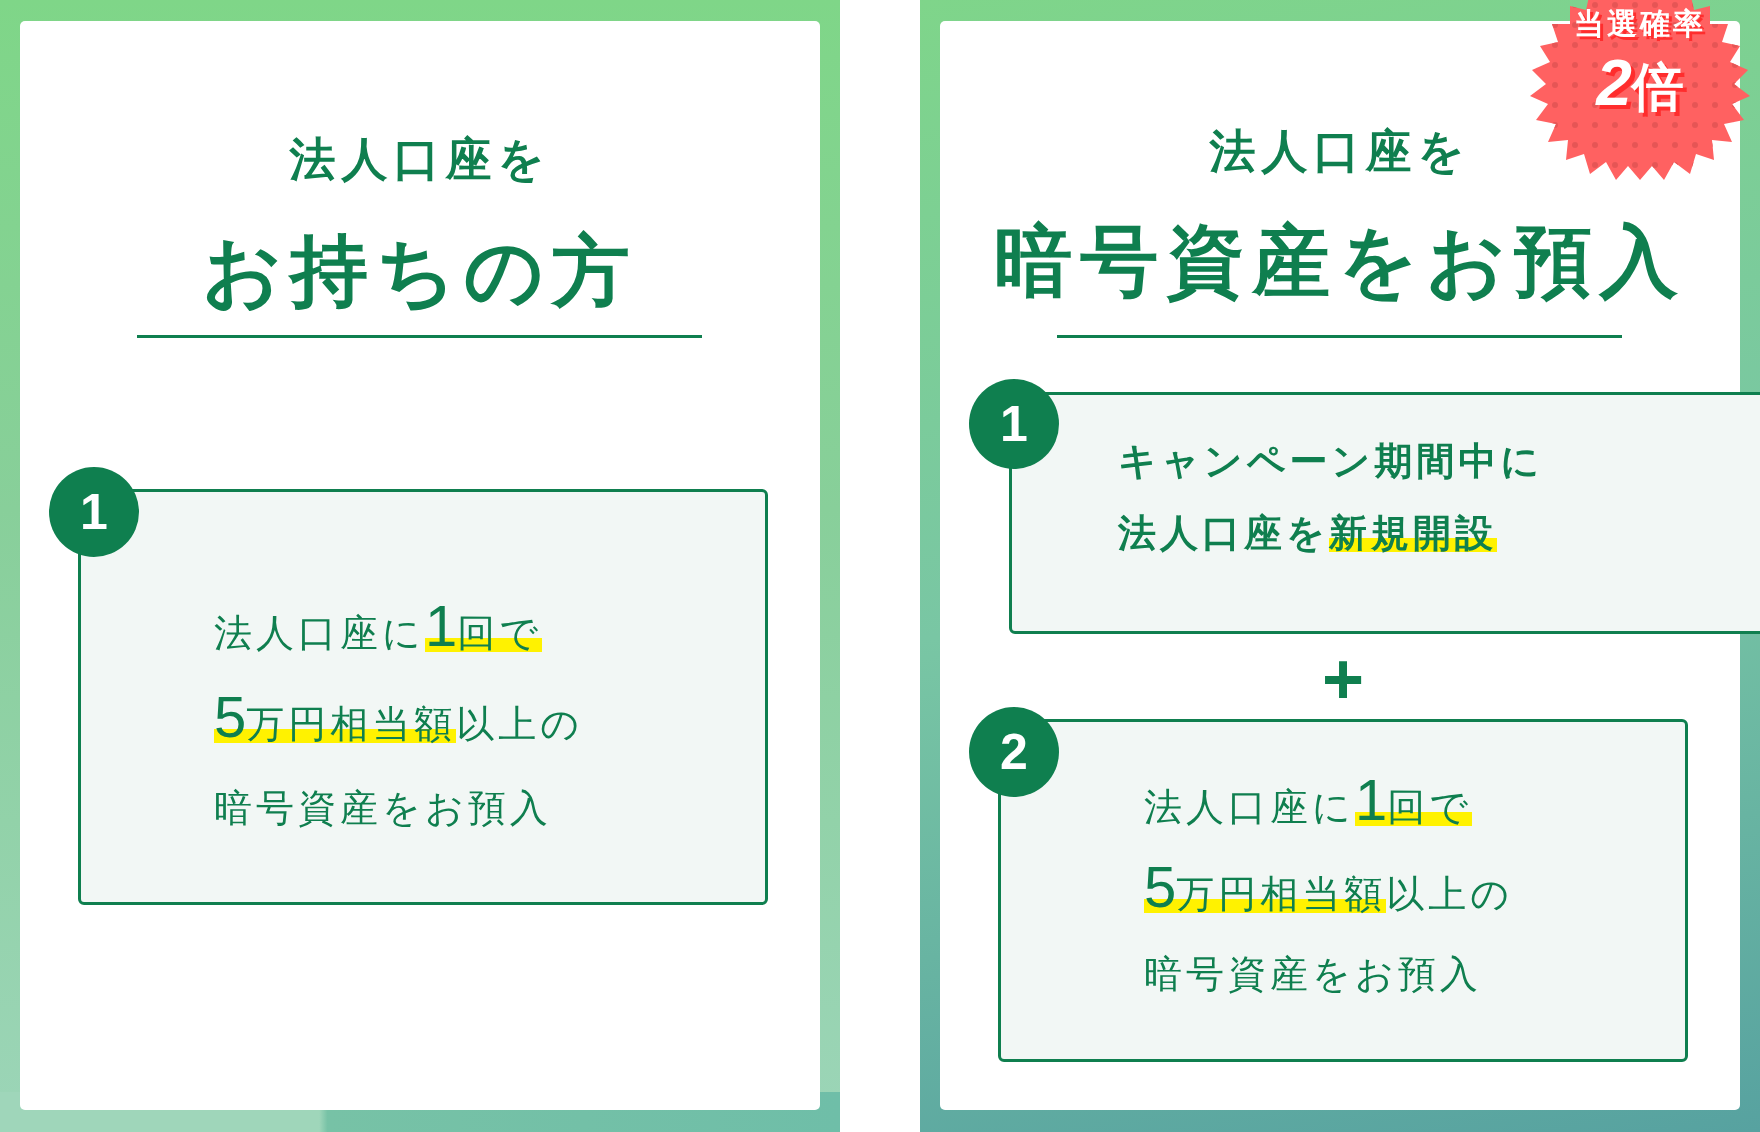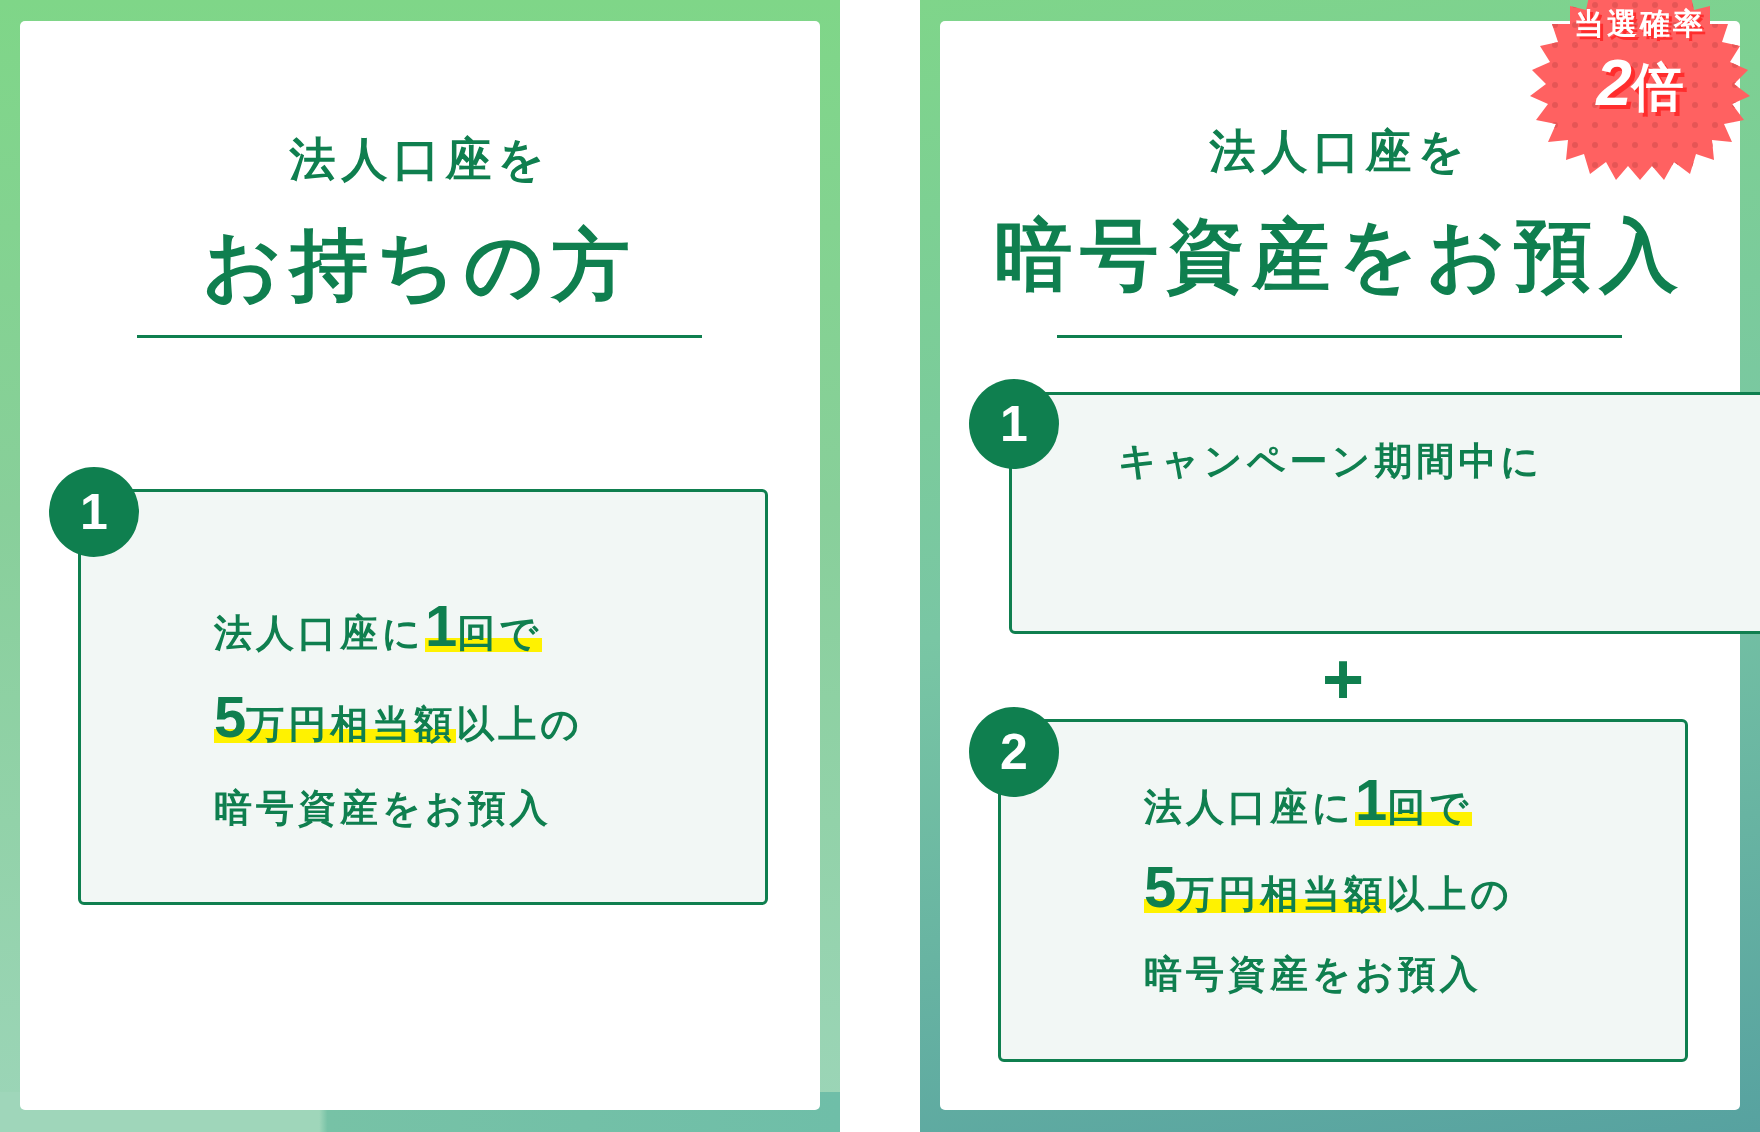--- a/index.html
+++ b/index.html
@@ -20,37 +20,37 @@
   .card {
     position:absolute; top:21px; left:20px; width:800px; height:1089px;
     background:#ffffff; border-radius:5px; z-index:1;
   }
   .heading-small {
     position:absolute; left:0; width:100%; text-align:center;
     color:#0f7f4f; font-weight:bold; font-size:46px; letter-spacing:6px;
   }
   .heading-large {
     position:absolute; left:0; width:100%; text-align:center;
-    color:#0f7f4f; font-weight:bold; font-size:78px; letter-spacing:8px;
+    color:#0f7f4f; font-weight:bold; font-size:78px; letter-spacing:8px;margin-top:6px;
   }
   .divider {
     position:absolute; height:3px; background:#0f7f4f;
   }
   .step-box {
     position:absolute; background:#f2f7f5; border:3px solid #0f7f4f;
     border-radius:6px; box-sizing:border-box;
   }
   .step-num {
     position:absolute; width:90px; height:90px; border-radius:50%;
     background:#0f7f4f; color:#ffffff; font-weight:bold; font-size:50px;
     display:flex; align-items:center; justify-content:center;
     font-family:"Liberation Sans", sans-serif; z-index:3;
   }
   .step-text {
-    position:absolute; color:#0f7f4f; font-weight:bold;
+    position:absolute; color:#0f7f4f; font-weight:normal;
     font-size:38px; letter-spacing:4px; line-height:84px; white-space:nowrap;
   }
   .hl {
     background:linear-gradient(180deg, transparent 62%, #fff200 62%, #fff200 94%, transparent 94%);
   }
   .big-num { font-size:58px; font-family:"Liberation Sans", sans-serif; letter-spacing:0; }
   .plus {
     position:absolute; color:#0f7f4f; font-weight:bold; font-size:72px;
     width:60px; text-align:center; line-height:60px; font-family:"Liberation Sans", sans-serif;
   }
@@ -92,20 +92,21 @@
 
 <div class="panel panel-right">
   <div class="card">
     <div class="heading-small" style="top:100px;">法人口座を</div>
     <div class="heading-large" style="top:183px;">暗号資産をお預入</div>
     <div class="divider" style="top:314px; left:117px; width:565px;"></div>
 
     <div class="step-box" style="left:69px; top:371px; width:831px; height:242px;">
       <div class="step-text" style="left:106px; top:30px; line-height:72px; font-weight:bold;">
         <div>キャンペーン期間中に</div>
+        <div><span>法人口座を</span><span class="hl">新規開設</span></div>
       </div>
     </div>
     <div class="step-num" style="left:29px; top:358px;">1</div>
 
     <div class="plus" style="left:373px; top:628px;">+</div>
 
     <div class="step-box" style="left:58px; top:698px; width:690px; height:343px;">
       <div class="step-text" style="left:143px; top:38px; line-height:80px;">
         <div><span>法人口座に</span><span class="hl"><span class="big-num">1</span><span>回で</span></span></div>
         <div><span class="hl"><span class="big-num">5</span><span>万円相当額</span></span><span>以上の</span></div>

